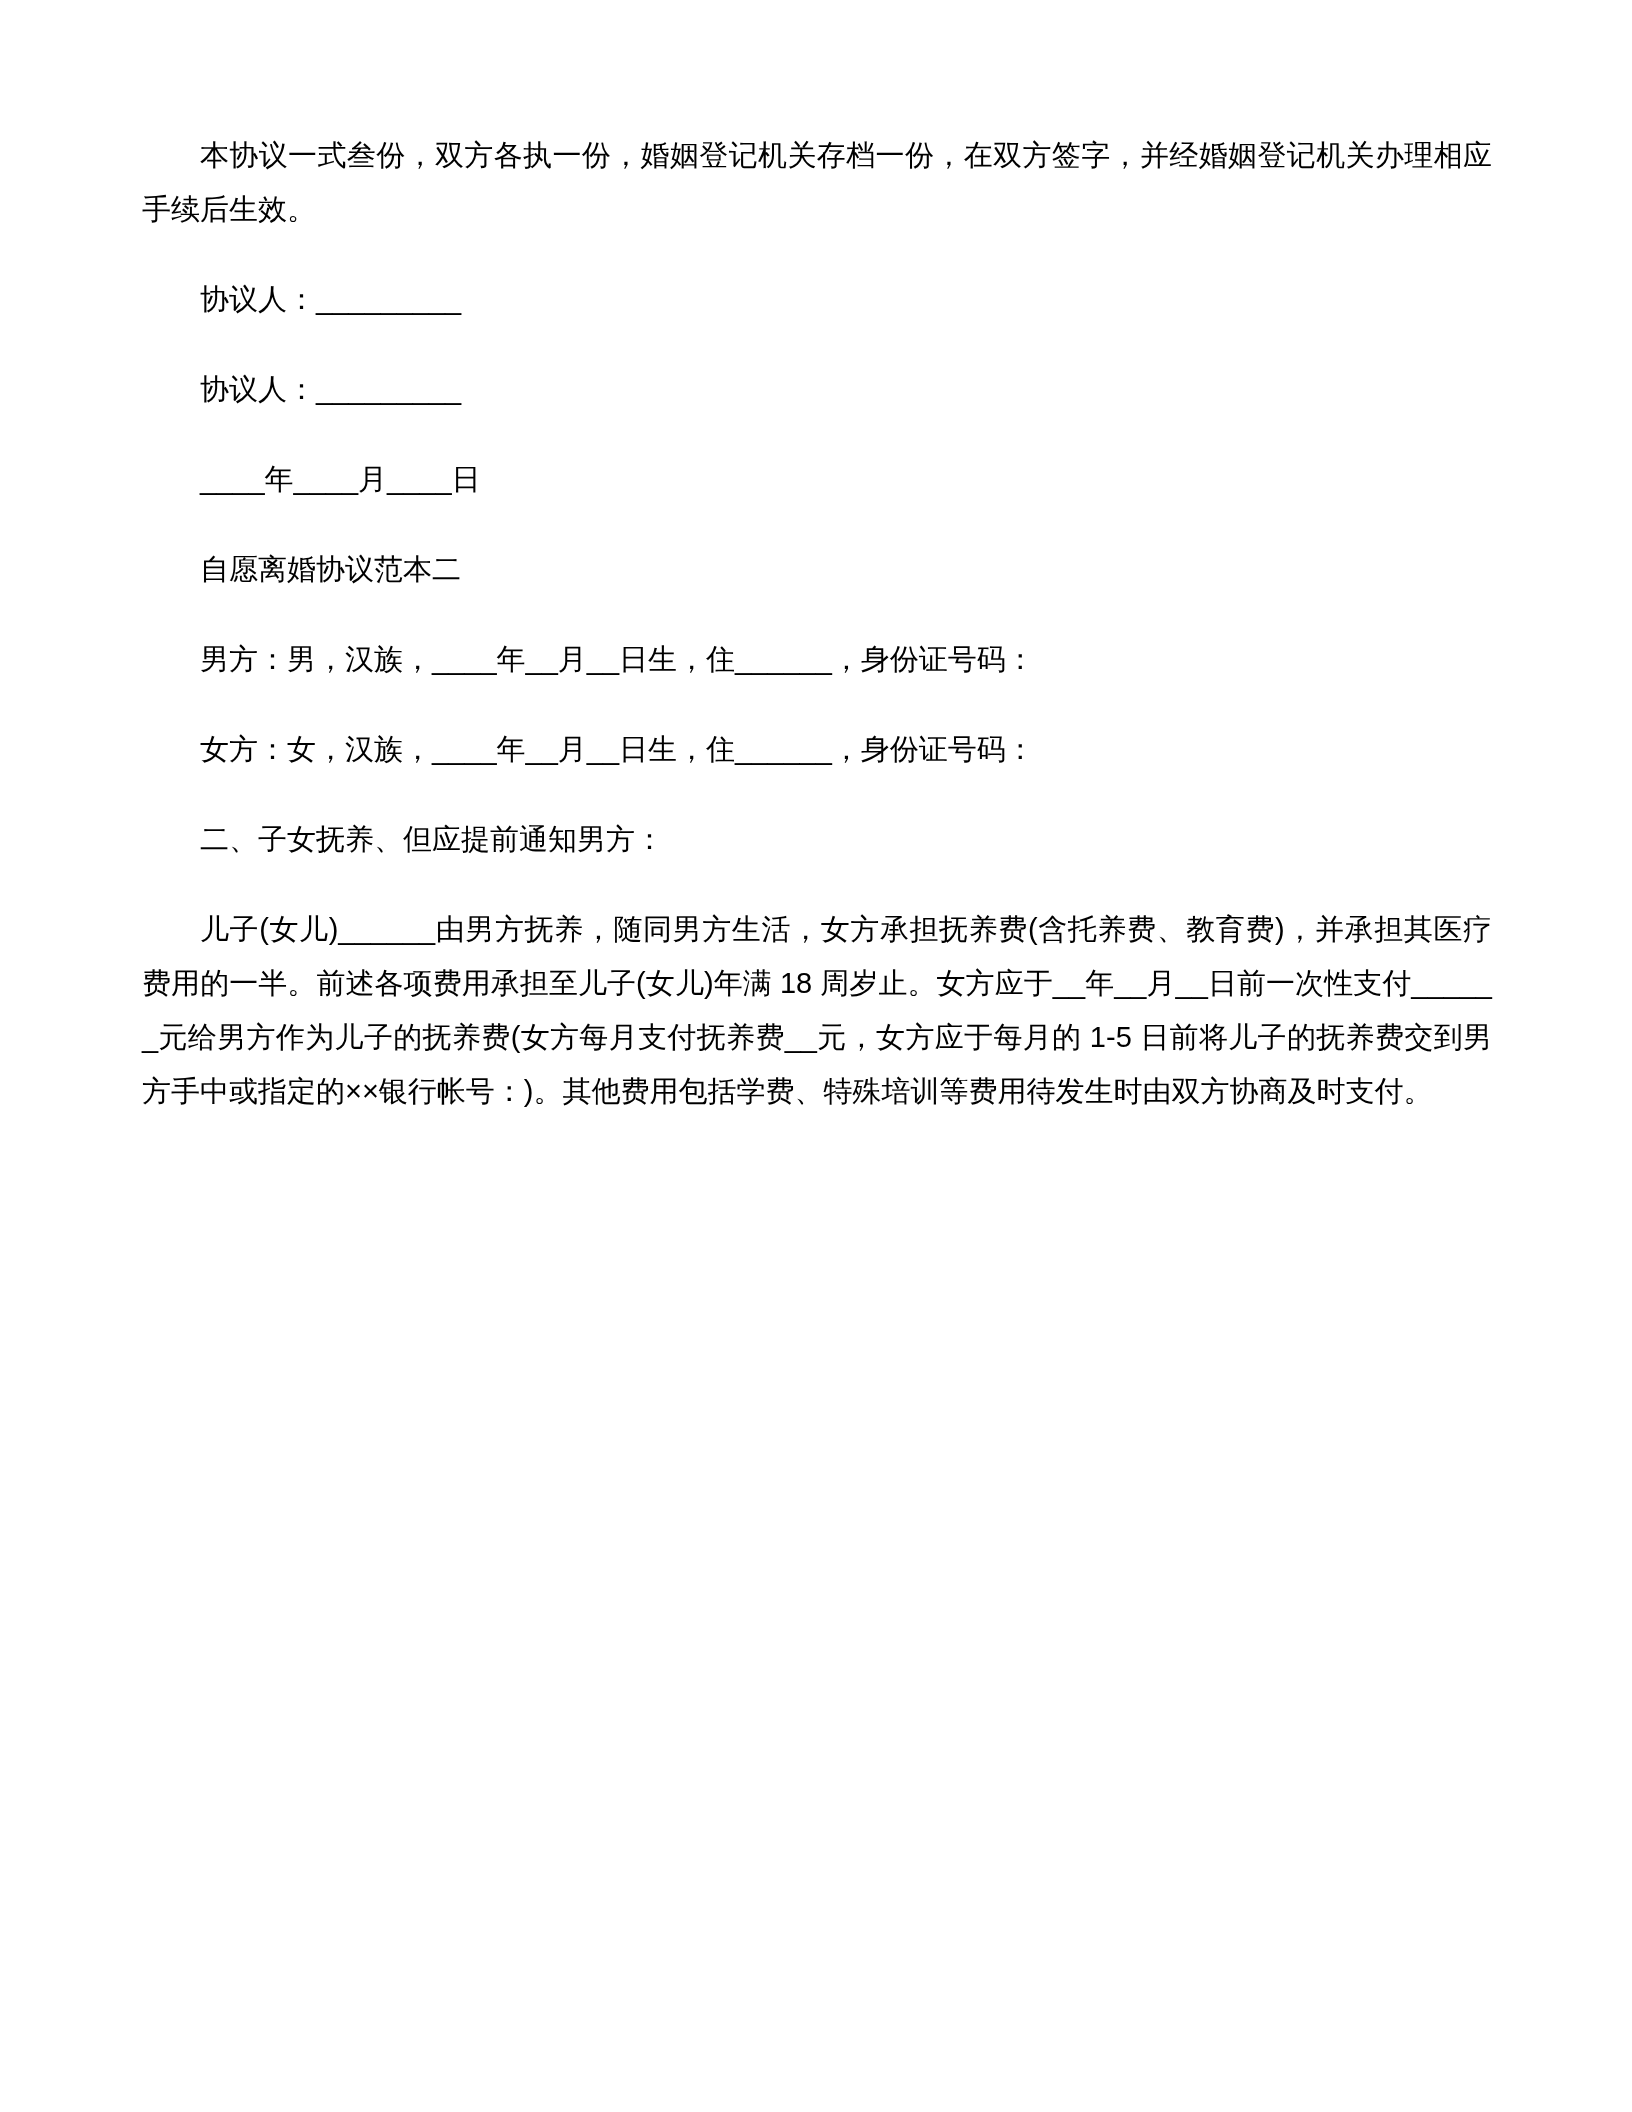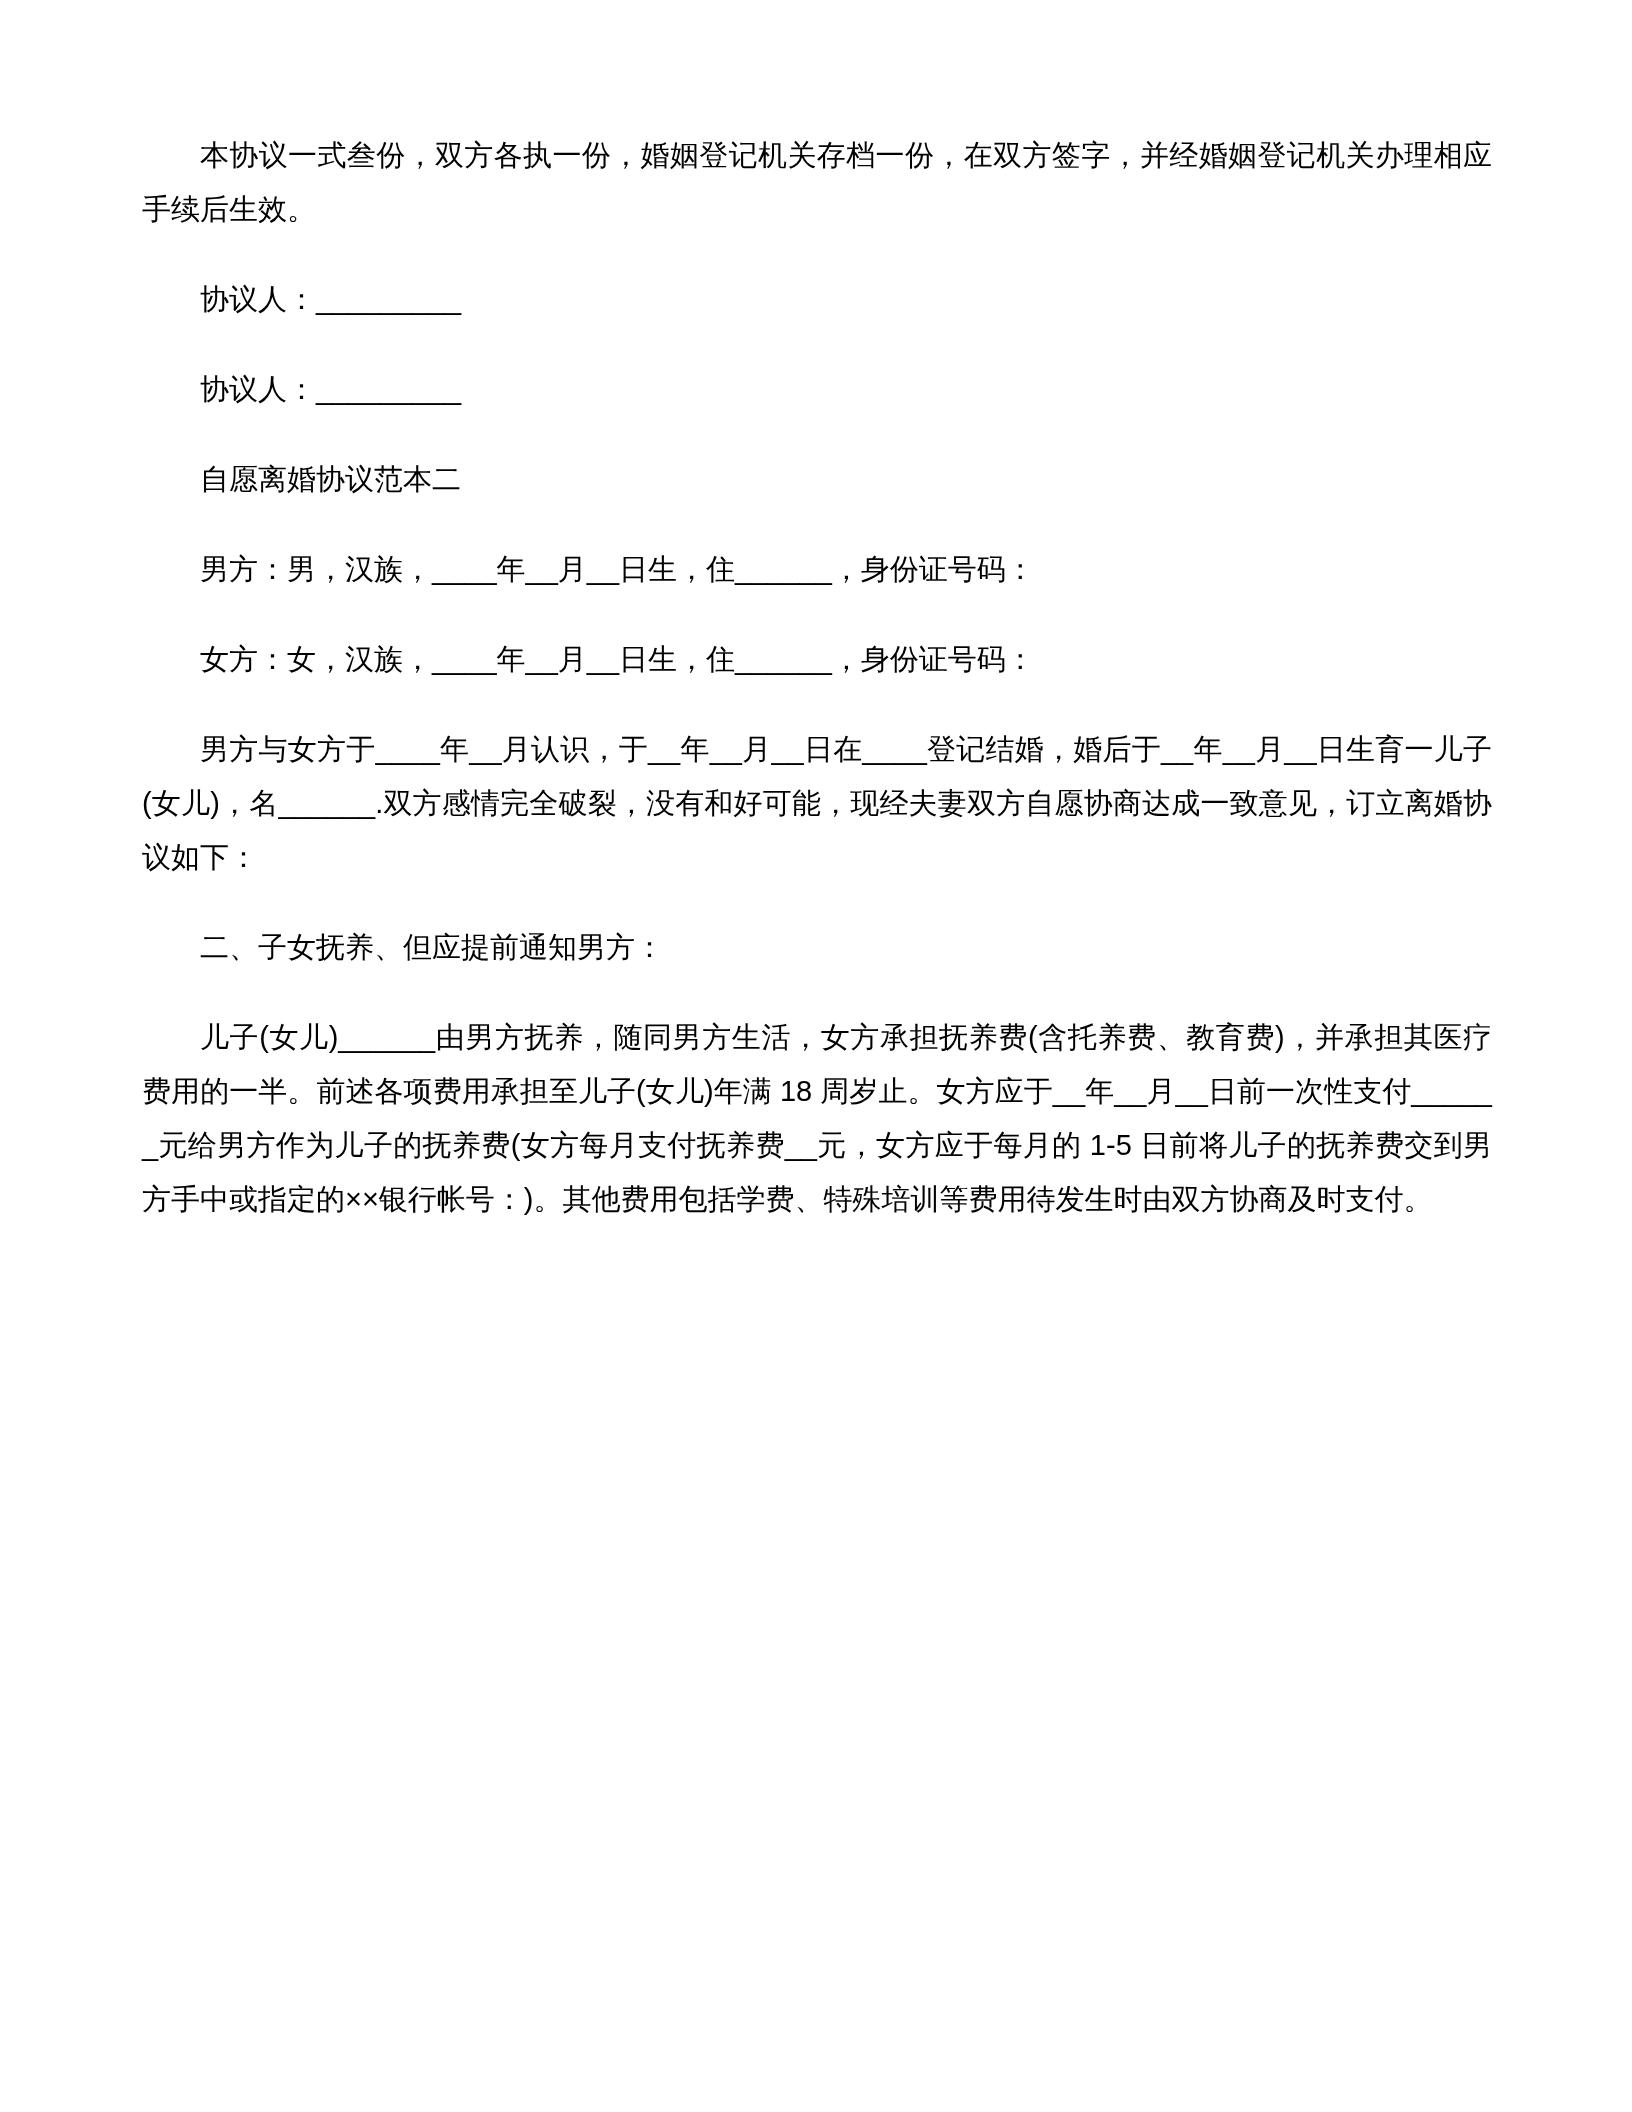--- a/index.html
+++ b/index.html
@@ -27,19 +27,19 @@
     word-break: break-all;
   }
 </style>
 </head>
 <body>
 
 <div class="page">
   <p class="para">本协议一式叁份，双方各执一份，婚姻登记机关存档一份，在双方签字，并经婚姻登记机关办理相应手续后生效。</p>
   <p class="para">协议人：_________</p>
   <p class="para">协议人：_________</p>
+  <p class="para">____年____月____日</p>
   <p class="para">自愿离婚协议范本二</p>
   <p class="para">男方：男，汉族，____年__月__日生，住______，身份证号码：</p>
   <p class="para">女方：女，汉族，____年__月__日生，住______，身份证号码：</p>
-  <p class="para">男方与女方于____年__月认识，于__年__月__日在____登记结婚，婚后于__年__月__日生育一儿子(女儿)，名______.双方感情完全破裂，没有和好可能，现经夫妻双方自愿协商达成一致意见，订立离婚协议如下：</p>
   <p class="para">二、子女抚养、但应提前通知男方：</p>
   <p class="para">儿子(女儿)______由男方抚养，随同男方生活，女方承担抚养费(含托养费、教育费)，并承担其医疗费用的一半。前述各项费用承担至儿子(女儿)年满 18 周岁止。女方应于__年__月__日前一次性支付______元给男方作为儿子的抚养费(女方每月支付抚养费__元，女方应于每月的 1-5 日前将儿子的抚养费交到男方手中或指定的××银行帐号：)。其他费用包括学费、特殊培训等费用待发生时由双方协商及时支付。</p>
 </div>
 
 </body></html>

